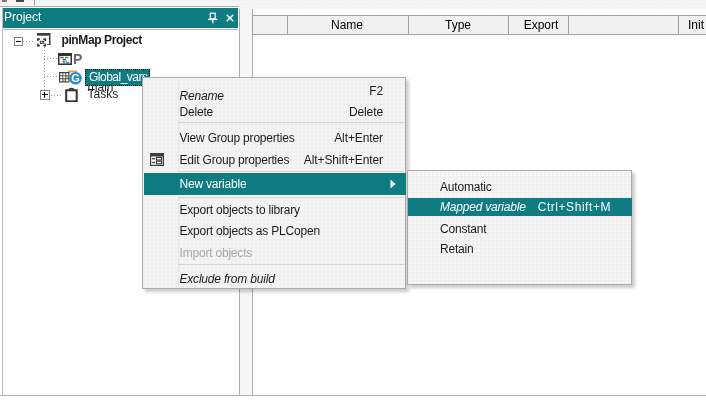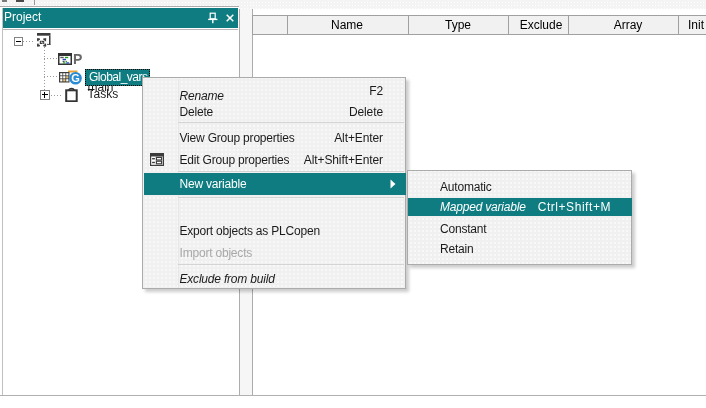--- a/index.html
+++ b/index.html
@@ -69,20 +69,21 @@
         <rect x="8.5" y="5.4" width="1.6" height="2.8"></rect>
       <rect x="1.1" y="11.8" width="2.8" height="1.6"></rect>
         <rect x="7.3" y="11.8" width="2.8" height="1.6"></rect>
       <rect x="1.1" y="10.6" width="1.6" height="2.8"></rect>
         <rect x="8.5" y="10.6" width="1.6" height="2.8"></rect>
       <rect x="3.8" y="7.8" width="4.4" height="3.2"></rect>
     </g>
     <rect x="4.9" y="8.6" width="1.1" height="1.1" fill="#fff"></rect>
     <rect x="6.2" y="9.4" width="1.1" height="1.1" fill="#fff"></rect>
   </svg>
+  <div class="abs" style="left:61.5px;top:33px;height:15px;line-height:15px;font-weight:bold;letter-spacing:-0.4px;">pinMap Project</div>
 
   <div class="abs" style="left:44px;top:58px;width:13px;height:1px;background:repeating-linear-gradient(to right,#9a9a9a 0 1px,transparent 1px 3px);"></div>
   <svg class="abs" style="left:58px;top:53px;" width="14" height="12" viewBox="0 0 14 12">
     <rect x="0" y="0" width="14" height="12" fill="#333"></rect>
     <rect x="1.5" y="3" width="11" height="7.5" fill="#fff"></rect>
     <rect x="2.3" y="3.8" width="3.4" height="1.4" fill="#555"></rect>
     <rect x="7" y="3.8" width="3.2" height="1.4" fill="#1ea01e"></rect>
     <rect x="4.6" y="5.8" width="3.4" height="1.4" fill="#2244bb"></rect>
     <rect x="4.6" y="7.8" width="2" height="1.2" fill="#555"></rect>
     <rect x="7.6" y="7.8" width="1.3" height="1.2" fill="#1ea01e"></rect>
@@ -136,22 +137,21 @@
 
   <div class="abs" style="left:252px;top:15px;width:454px;height:20px;background:#f1f1f1;border-top:1px solid #a0a0a0;border-bottom:1px solid #a0a0a0;box-sizing:border-box;"></div>
   <div class="abs" style="left:252px;top:15px;width:1px;height:20px;background:#a0a0a0;"></div>
   <div class="abs" style="left:286.5px;top:15px;width:1px;height:20px;background:#a0a0a0;"></div>
   <div class="abs" style="left:407.5px;top:15px;width:1px;height:20px;background:#a0a0a0;"></div>
   <div class="abs" style="left:508px;top:15px;width:1px;height:20px;background:#a0a0a0;"></div>
   <div class="abs" style="left:567.5px;top:15px;width:1px;height:20px;background:#a0a0a0;"></div>
   <div class="abs" style="left:677.5px;top:15px;width:1px;height:20px;background:#a0a0a0;"></div>
   <div class="abs" style="left:287px;top:15px;width:120px;height:20px;line-height:20px;text-align:center;color:#000;">Name</div>
   <div class="abs" style="left:408px;top:15px;width:100px;height:20px;line-height:20px;text-align:center;color:#000;">Type</div>
-  <div class="abs" style="left:511px;top:15px;width:60px;height:20px;line-height:20px;text-align:center;color:#000;">Exclude</div>
-  <div class="abs" style="left:573px;top:15px;width:110px;height:20px;line-height:20px;text-align:center;color:#000;">Array</div>
+  <div class="abs" style="left:511px;top:15px;width:60px;height:20px;line-height:20px;text-align:center;color:#000;">Export</div>
   <div class="abs" style="left:674px;top:15px;width:44px;height:20px;line-height:20px;text-align:center;color:#000;">Init</div>
 
   <div class="abs" style="left:0;top:395px;width:706px;height:1px;background:#b0b0b0;"></div>
 
   <div class="abs menubg" id="menu" style="left:142px;top:77px;width:263.5px;height:211.5px;border:1px solid #ababab;box-sizing:border-box;box-shadow:3px 3px 3px rgba(0,0,0,0.20);">
     <div class="abs" style="left:35px;top:1px;width:1px;height:209px;background:#e7e7e7;"></div>
     <div class="mi" style="top:7px;font-style:italic;">Rename</div>
       <div class="sc" style="top:1.5px;">F2</div>
     <div class="mi" style="top:23px;">Delete</div>
       <div class="sc" style="top:23px;">Delete</div>
@@ -168,27 +168,28 @@
       <rect x="2.1" y="8.8" width="2.8" height="1.4" fill="#3c3c3c"></rect>
       <rect x="6.4" y="8.2" width="5.2" height="2.6" fill="none" stroke="#3c3c3c" stroke-width="1.2"></rect>
     </svg>
     <div class="sep" style="top:93px;"></div>
     <div class="abs teal" style="left:0.5px;top:95.3px;width:262px;height:21.7px;"></div>
     <div class="mi" style="top:95.3px;color:#fff;">New variable</div>
     <svg class="abs" style="left:247px;top:101px;" width="6" height="10" viewBox="0 0 6 10">
         <path d="M0.5 0.5 L5.5 5 L0.5 9.5 Z" fill="#fff"></path>
       </svg>
     <div class="sep" style="top:119.4px;"></div>
+    <div class="mi" style="top:120.5px;">Export objects to library</div>
     <div class="mi" style="top:142.3px;">Export objects as PLCopen</div>
     <div class="mi" style="top:164.2px;color:#a8a8a8;">Import objects</div>
     <div class="sep" style="top:186.4px;"></div>
     <div class="mi" style="top:190px;font-style:italic;">Exclude from build</div>
   </div>
 
-  <div class="abs menubg" id="submenu" style="left:406.5px;top:169.5px;width:225.5px;height:95px;border:1px solid #ababab;box-sizing:border-box;box-shadow:3px 3px 3px rgba(0,0,0,0.20);">
+  <div class="abs menubg" id="submenu" style="left:406.5px;top:169.5px;width:225.5px;height:115px;border:1px solid #ababab;box-sizing:border-box;box-shadow:3px 3px 3px rgba(0,0,0,0.20);">
     <div class="smi" style="top:6.2px;">Automatic</div>
     <div class="abs teal" style="left:0.5px;top:27.3px;width:223.5px;height:18.5px;"></div>
     <div class="smi" style="top:26.5px;color:#fff;font-style:italic;">Mapped variable</div>
     <div class="abs" style="right:20px;top:26.5px;height:21px;line-height:21px;color:#fff;letter-spacing:0.55px;">Ctrl+Shift+M</div>
     <div class="smi" style="top:48.4px;">Constant</div>
     <div class="smi" style="top:68.6px;">Retain</div>
   </div>
 
 </div>
 

